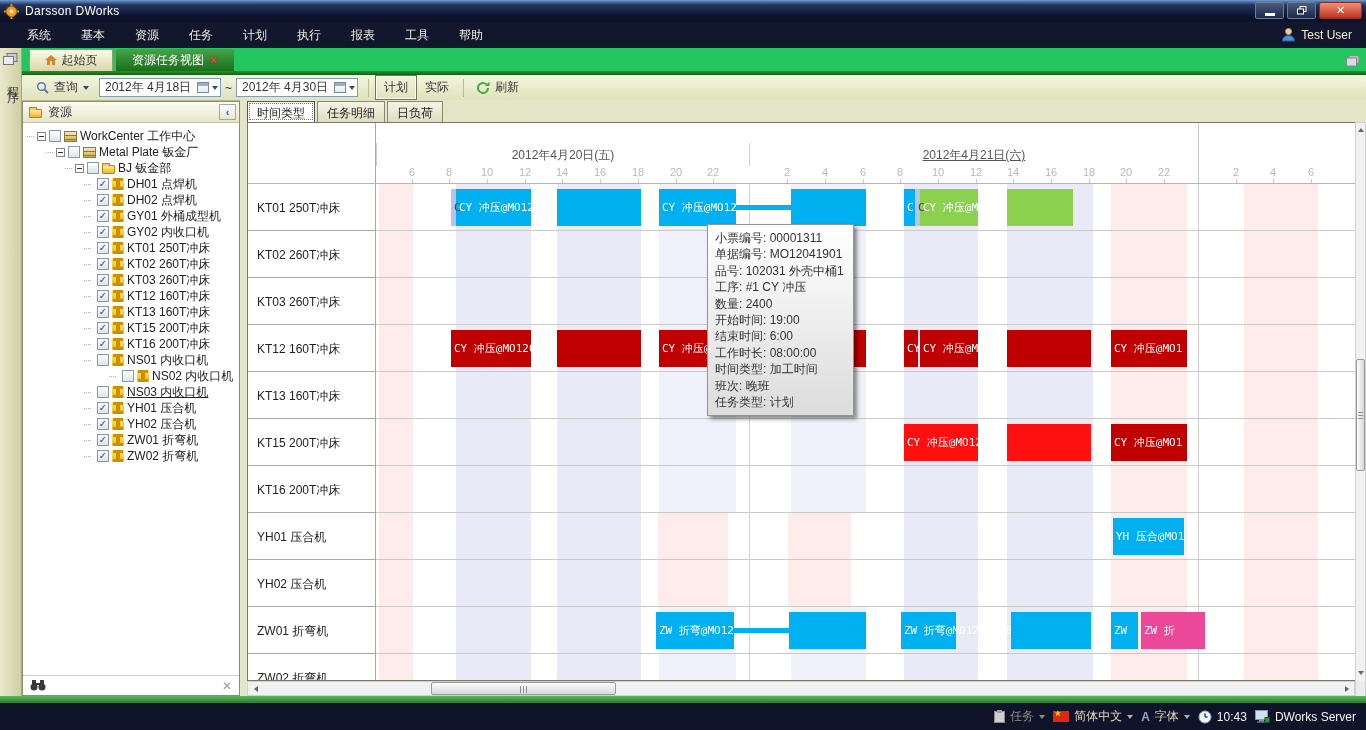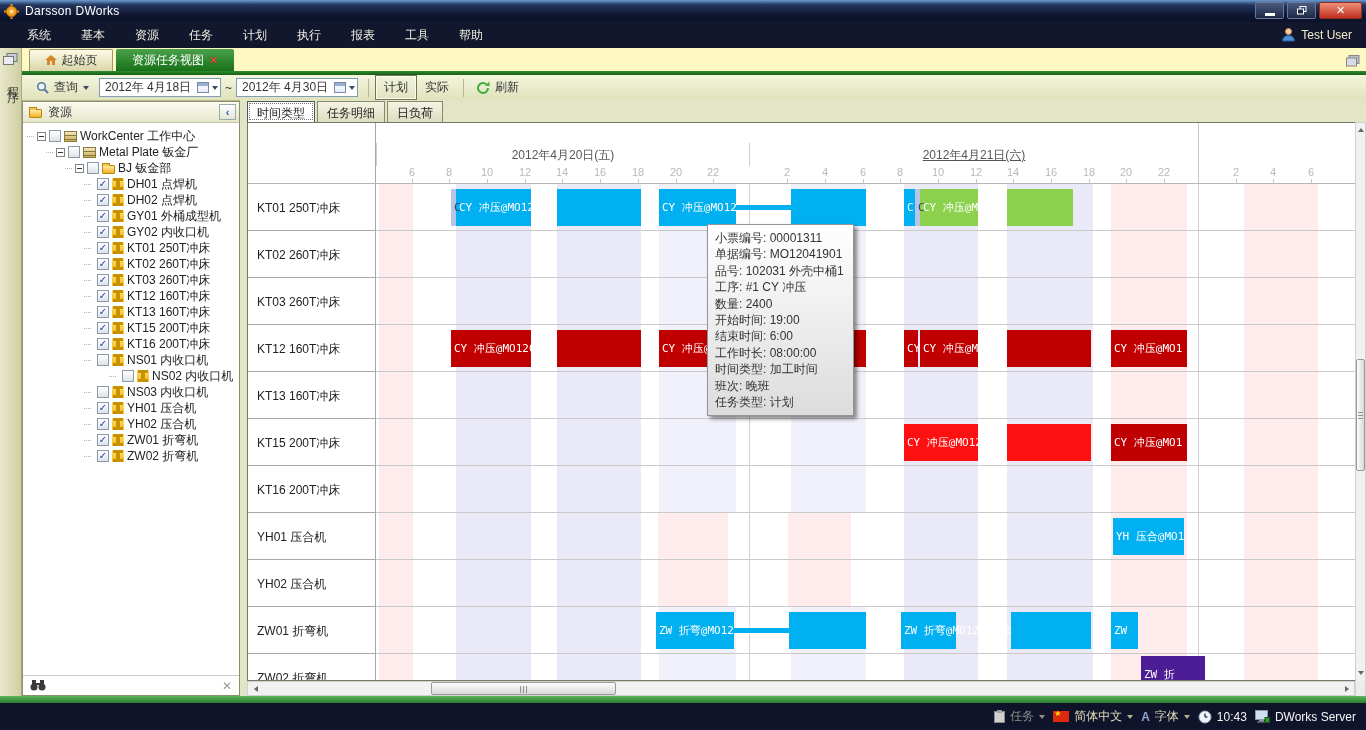--- a/index.html
+++ b/index.html
@@ -12,21 +12,21 @@
 #win-controls{position:absolute;right:4px;top:2px;display:flex;gap:3px}
 .win-btn{width:29px;height:17px;border:1px solid #6a7a9a;border-radius:2px;background:linear-gradient(#4a5a7e,#1e2946);display:flex;align-items:center;justify-content:center}
 .win-btn.close{width:43px;background:linear-gradient(#f09078,#c03020);border-color:#8a3020;color:#fff;font-size:11px;font-weight:bold}
 .glyph-min{width:10px;height:3px;background:#fff;margin-top:8px}
 
 #menubar{position:absolute;top:22px;height:26px;width:100%;background:#12172e;display:flex;align-items:center;color:#efeee0;font-size:12px}
 #menu-items{display:flex;padding-left:12px}
 .menu-item{padding:5px 15px;cursor:default}
 #user-box{position:absolute;right:14px;display:flex;align-items:center;gap:6px;color:#f3ecca}
 
-#tabstrip{position:absolute;top:48px;height:23px;width:100%;background:#fef9c3}
+#tabstrip{position:absolute;top:48px;height:23px;width:100%;background:#22c55e}
 .doc-tab{position:absolute;top:1px;height:22px;display:flex;align-items:center;justify-content:center;font-size:12px;border-radius:2px 2px 0 0;gap:5px}
 #tab-home{left:29px;width:84px;background:linear-gradient(#fdfbe8,#d9d6a8);color:#333;border:1px solid #9a9a72;border-bottom:none}
 #tab-active{left:116px;width:118px;background:linear-gradient(#4aa14a,#177117);color:#fff}
 #tab-active .closex{color:#ff5040;font-weight:bold;font-size:11px;text-shadow:0 0 1px #801010}
 #tablist-icon{position:absolute;right:6px;top:5px}
 #green-line{position:absolute;top:71px;height:4px;width:100%;background:linear-gradient(#2e8c2e,#156015)}
 
 #toolbar{position:absolute;top:75px;height:26px;width:100%;background:linear-gradient(#f4f6de,#dfe2bb);border-bottom:1px solid #b9b98f;display:flex;align-items:center;font-size:12px;color:#333;padding-left:30px}
 .tb-sep{width:1px;height:18px;background:#b8b894;margin:0 6px}
 #query-btn{display:flex;align-items:center;gap:5px;padding:2px 6px}
@@ -340,21 +340,21 @@
           <span class="mach-icon"></span>
           <span class="tree-label">NS01 内收口机</span>
         </div>
         <div class="tree-row" style="padding-left: 86px;">
           <span class="stub"></span>
           <span class="exp-spacer"></span>
           <span class="cbx"></span>
           <span class="mach-icon"></span>
           <span class="tree-label">NS02 内收口机</span>
         </div>
-        <div class="tree-row" style="padding-left: 61px;">
+        <div class="tree-row" style="padding-left: 61px; text-decoration: underline;">
           <span class="stub"></span>
           <span class="exp-spacer"></span>
           <span class="cbx"></span>
           <span class="mach-icon"></span>
           <span class="tree-label">NS03 内收口机</span>
         </div>
         <div class="tree-row" style="padding-left: 61px;">
           <span class="stub"></span>
           <span class="exp-spacer"></span>
           <span class="cbx">✓</span>
@@ -601,21 +601,21 @@
           <div class="band" style="left: 528px; width: 74px; background: rgb(233, 233, 247);"></div>
           <div class="band" style="left: 631px; width: 86px; background: rgb(233, 233, 247);"></div>
           <div class="band" style="left: 735px; width: 76px; background: rgb(253, 236, 235);"></div>
           <div class="band" style="left: 868px; width: 74px; background: rgb(253, 236, 235);"></div>
           <div class="gbar" style="left: 280px; width: 78px; background: rgb(0, 176, 240);">ZW 折弯@MO12041901</div>
           <div class="gconn" style="left: 358px; width: 55px; background: rgb(0, 176, 240);"></div>
           <div class="gbar" style="left: 413px; width: 77px; background: rgb(0, 176, 240);"></div>
           <div class="gbar" style="left: 525px; width: 55px; background: rgb(0, 176, 240);">ZW 折弯@MO12041901</div>
           <div class="gbar" style="left: 635px; width: 80px; background: rgb(0, 176, 240);"></div>
           <div class="gbar" style="left: 735px; width: 27px; background: rgb(0, 176, 240);">ZW</div>
-          <div class="gbar" style="left: 765px; width: 64px; background: #4c1d95; margin-top: 44px;">ZW 折</div>
+          <div class="gbar" style="left: 765px; width: 64px; background: #ec4899;">ZW 折</div>
         </div>
         <div class="g-label-cell" style="top: 470px;"><span>ZW02 折弯机</span></div>
         <div class="g-row" style="top: 470px;">
           <div class="band" style="left: 3px; width: 34px; background: rgb(253, 236, 235);"></div>
           <div class="band" style="left: 80px; width: 75px; background: rgb(233, 233, 247);"></div>
           <div class="band" style="left: 181px; width: 84px; background: rgb(233, 233, 247);"></div>
           <div class="band" style="left: 283px; width: 77px; background: rgb(241, 241, 252);"></div>
           <div class="band" style="left: 415px; width: 75px; background: rgb(241, 241, 252);"></div>
           <div class="band" style="left: 528px; width: 74px; background: rgb(233, 233, 247);"></div>
           <div class="band" style="left: 631px; width: 86px; background: rgb(233, 233, 247);"></div>

